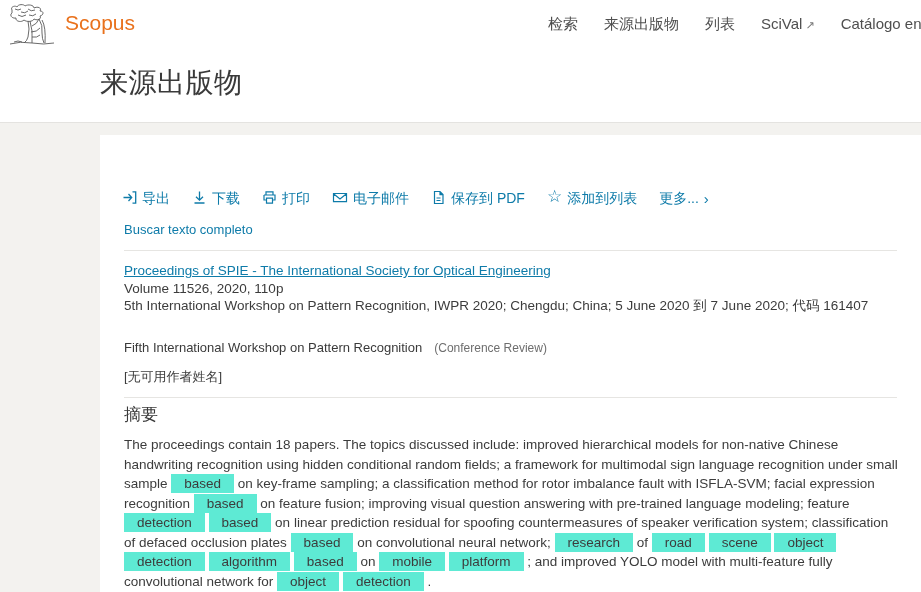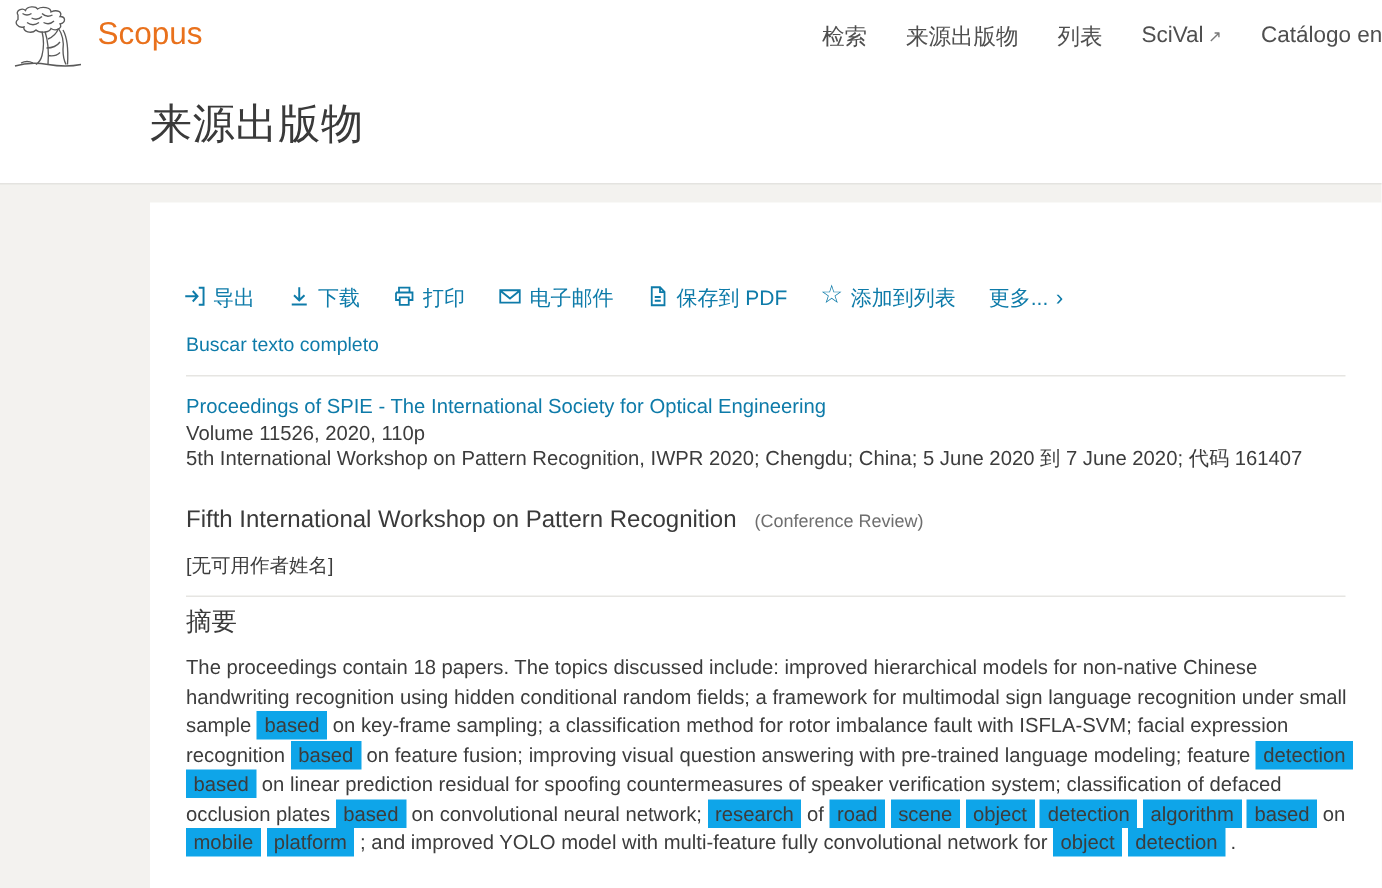--- a/index.html
+++ b/index.html
@@ -32,30 +32,30 @@
   .tool svg { display:block; }
   .star-glyph { font-size:17px; line-height:14px; color:#0e7ba9; }
 
   .fulltext { position:absolute; top:87px; left:24px; font-size:13px; }
 
   .divider { position:absolute; left:24px; width:773px; height:1px; background:#e6e5e2; }
   .divider.d1 { top:115px; }
   .divider.d2 { top:262px; }
 
   .pubinfo { position:absolute; top:127px; left:24px; width:775px; font-size:13.5px; line-height:17.5px; }
-  .pubinfo .src { font-size:13.5px; }
+  .pubinfo .src { font-size:13.5px;text-decoration:underline; }
 
   .doc-title-row { position:absolute; top:203px; left:24px; width:775px; }
-  .doc-title { font-size:16px; color:#3a3a3a; }
+  .doc-title { font-size:13px; color:#3a3a3a; }
   .doc-type { font-size:12px; color:#6e6e6e; margin-left:12px;text-align:right; }
   .authors { position:absolute; top:233px; left:24px; font-size:13px; }
 
   .abs-heading { position:absolute; top:268px; left:24px; font-size:17px; color:#3a3a3a; }
   .abstract { position:absolute; top:300px; left:24px; width:778px; font-size:13.5px; line-height:19.5px; color:#3c3c3c; }
-  .abstract .hl { background:#0ea5e9; padding:2px 5px; }
+  .abstract .hl { background:#5eead4; padding:2px 13px; }
 </style>
 </head>
 <body>
 
 <div class="header">
   <svg class="logo" viewBox="0 0 48 42" fill="none" stroke="#5a5a5a" stroke-width="0.9">
     <path d="M4 6 C2 3, 7 1, 9 3 C10 0, 16 0, 17 2 C20 0, 26 1, 26 4 C30 2, 34 4, 32 7 C36 7, 36 11, 32 12 C34 15, 29 17, 26 15 C25 18, 18 18, 16 16 C13 19, 7 17, 8 14 C4 15, 1 11, 4 9 Z"></path>
     <path d="M7 5 q3 2 6 0 M13 8 q4 2 7 -1 M20 5 q3 3 7 1 M10 11 q4 3 8 0 M21 11 q4 2 7 -1"></path>
     <path d="M20 17 q2 8 0 16 q-1 4 -4 6 M22 17 q3 9 2 22"></path>
     <path d="M24 22 q5 -2 7 -7 M23 28 q6 0 9 -4 M24 33 q5 1 8 -2"></path>

